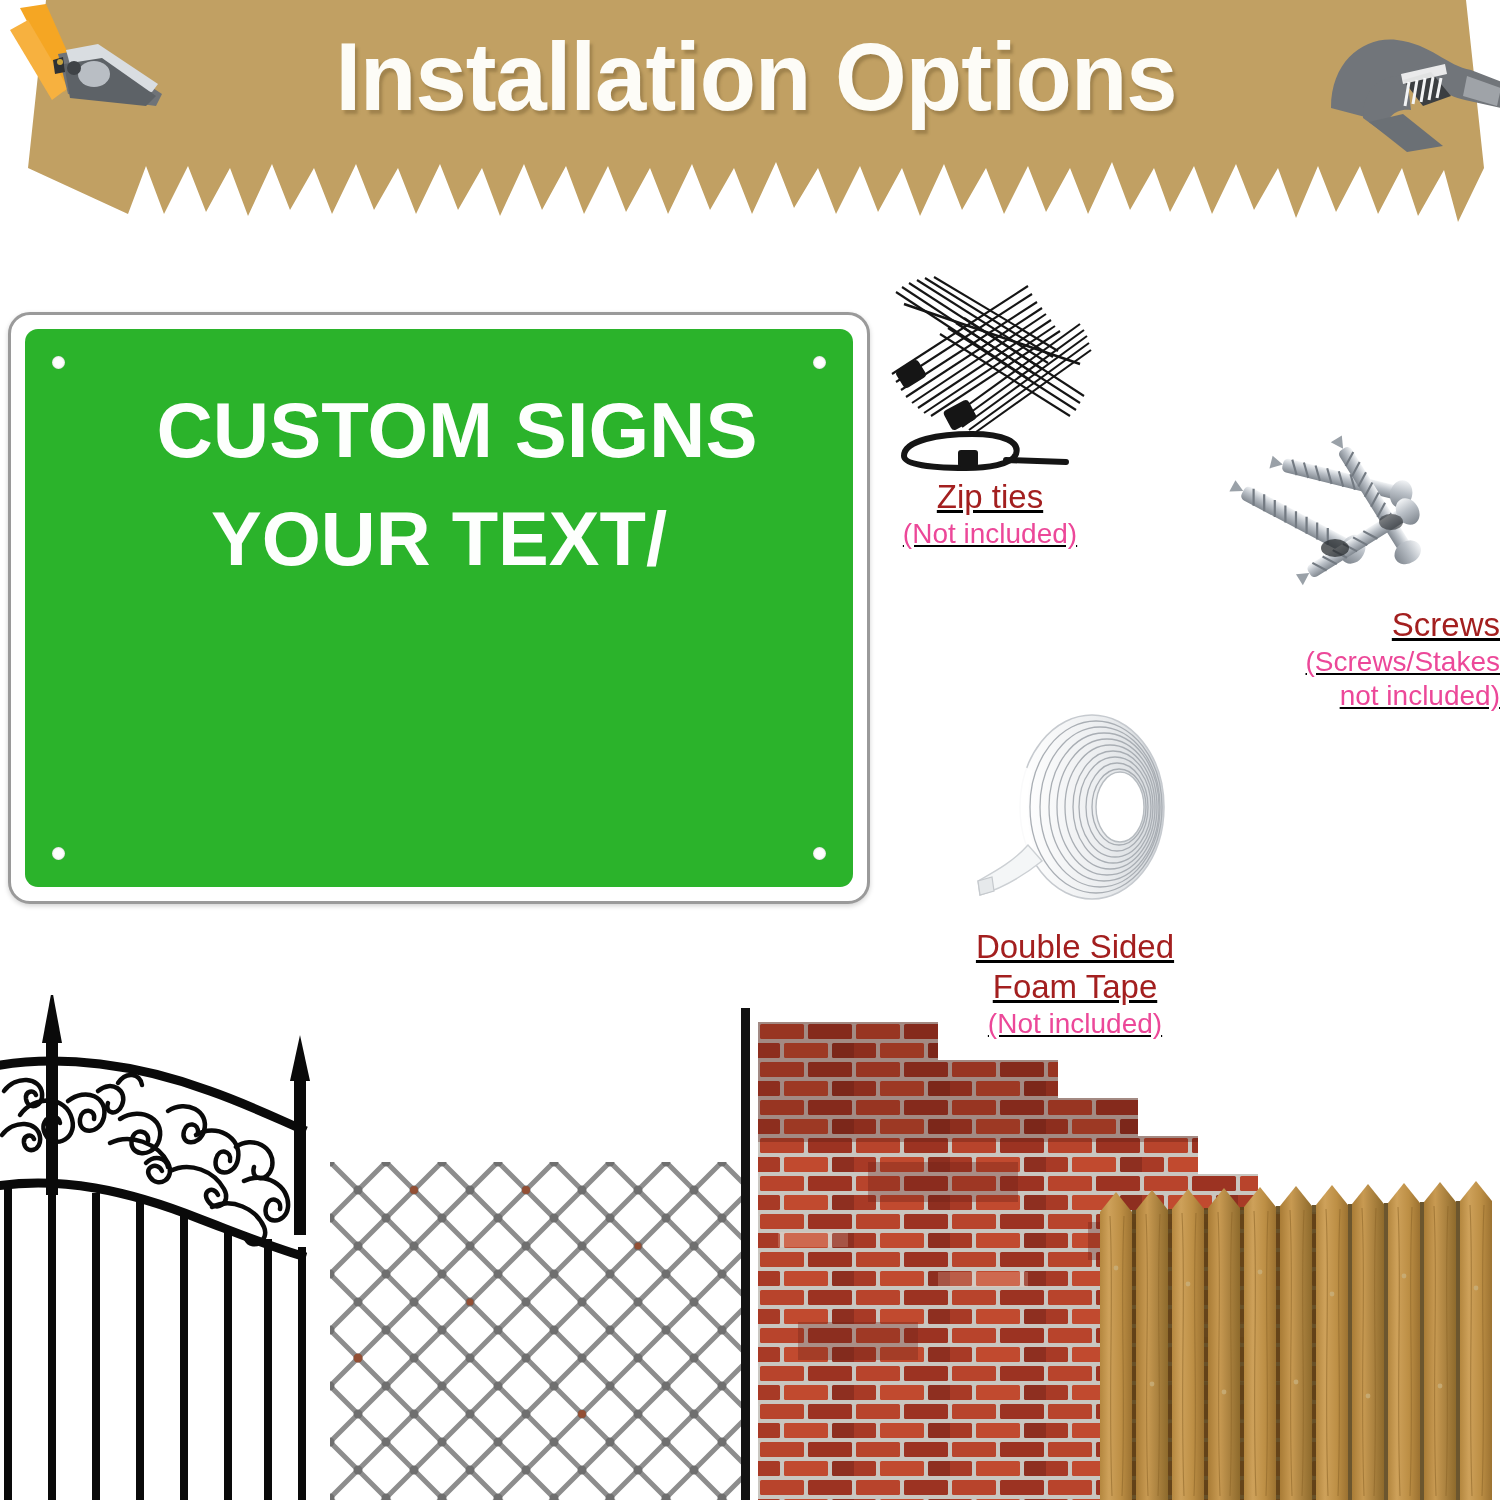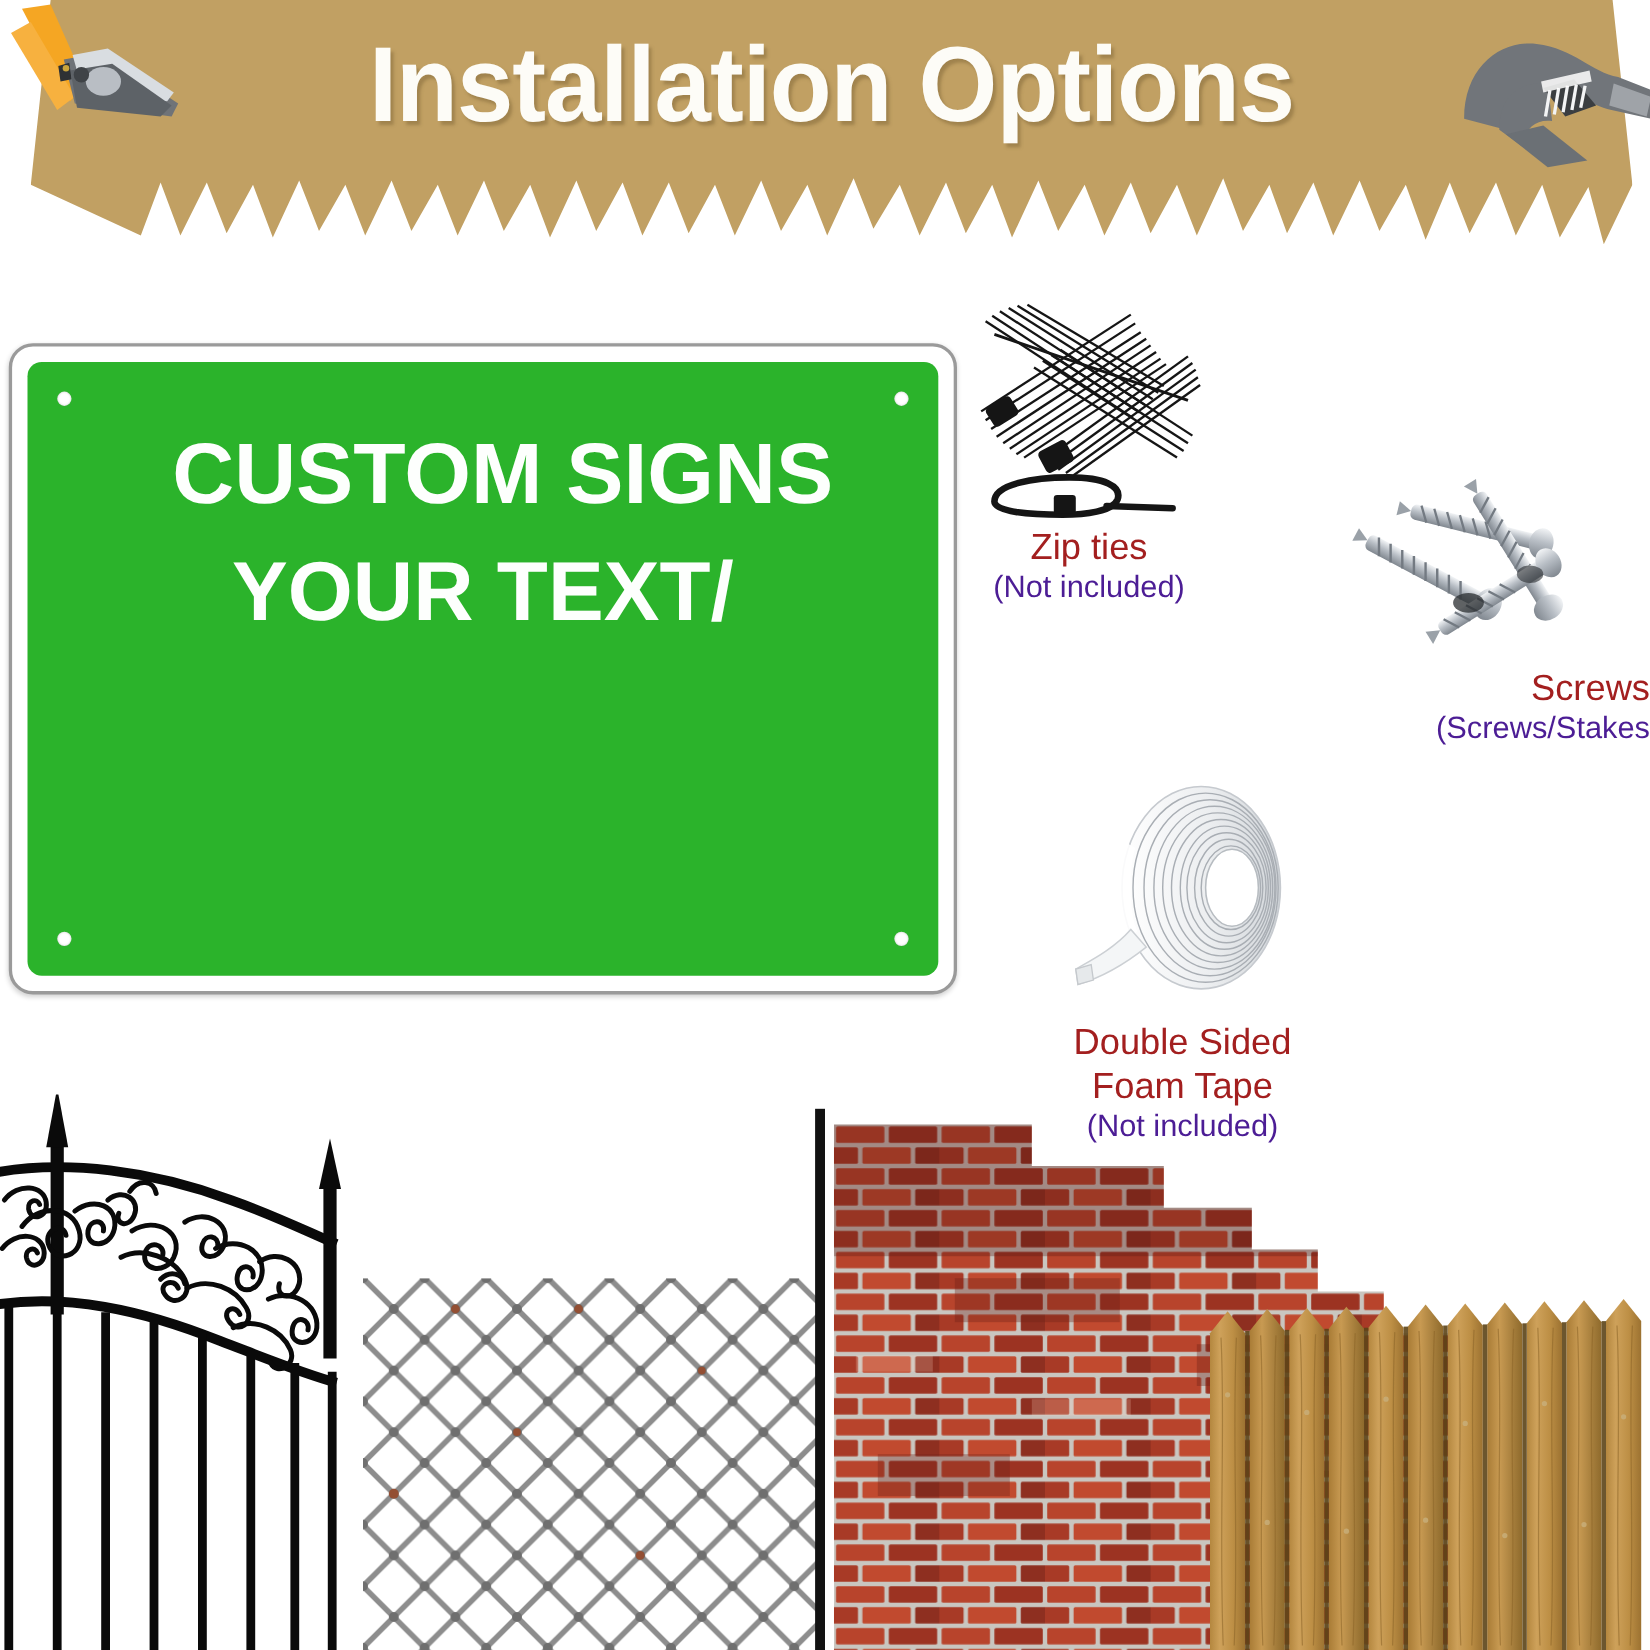--- a/index.html
+++ b/index.html
@@ -32,24 +32,24 @@
   #sign-hole-bl{left:27px;bottom:27px;}
   #sign-hole-br{right:27px;bottom:27px;}
   #sign-text-wrap{position:absolute;left:0;right:0;top:56px;text-align:center;
        color:#fdfffd;font-weight:bold;}
   #sign-line-1{font-size:78px;line-height:90px;letter-spacing:0px;padding-left:36px;}
   #sign-line-2{font-size:76px;line-height:92px;margin-top:18px;}
   #sign-line-3{font-size:76px;line-height:92px;}
   #sign-size{font-size:88px;line-height:100px;margin-top:22px;letter-spacing:-1px;}
 
   
-  .accessory{position:absolute;text-align:center;}
+  .accessory{position:absolute;text-align:center;text-decoration:underline;}
   .accessory .acc-title{color:#a31f1f;font-size:33px;line-height:40px;
        font-family:"Liberation Sans",sans-serif;}
-  .accessory .acc-note{color:#4c1d95;font-size:28px;line-height:34px;}
+  .accessory .acc-note{color:#ec4899;font-size:28px;line-height:34px;}
 
   #accessory-zipties{left:880px;top:268px;width:220px;}
   #accessory-zipties .acc-art{position:relative;height:205px;width:220px;}
   #accessory-zipties .acc-title{margin-top:4px;}
 
   #accessory-screws{left:1215px;top:430px;width:285px;text-align:right;}
   #accessory-screws .acc-art{position:relative;height:175px;width:285px;}
 
   #accessory-tape{left:950px;top:695px;width:250px;}
   #accessory-tape .acc-art{position:relative;height:232px;width:250px;}
@@ -256,20 +256,21 @@
               <line x1="162" y1="135" x2="170" y2="149"></line>
           </g>
         </g>
       </g>
       <ellipse cx="120" cy="118" rx="14" ry="9" fill="#2a2d30" opacity=".75"></ellipse>
       <ellipse cx="176" cy="92" rx="12" ry="8" fill="#2a2d30" opacity=".6"></ellipse>
     </svg>
   </div>
   <div class="acc-title">Screws</div>
   <div class="acc-note">(Screws/Stakes</div>
+  <div class="acc-note">not included)</div>
 </div>
 
 <div class="accessory" id="accessory-tape">
   <div class="acc-art">
     <svg viewBox="0 0 250 232" width="250" height="232">
       <defs>
         <linearGradient id="tapeSide" x1="0" y1="0" x2="1" y2="0">
           <stop offset="0%" stop-color="#ffffff"></stop>
             <stop offset="55%" stop-color="#eceef0"></stop>
           <stop offset="100%" stop-color="#d2d6da"></stop>

